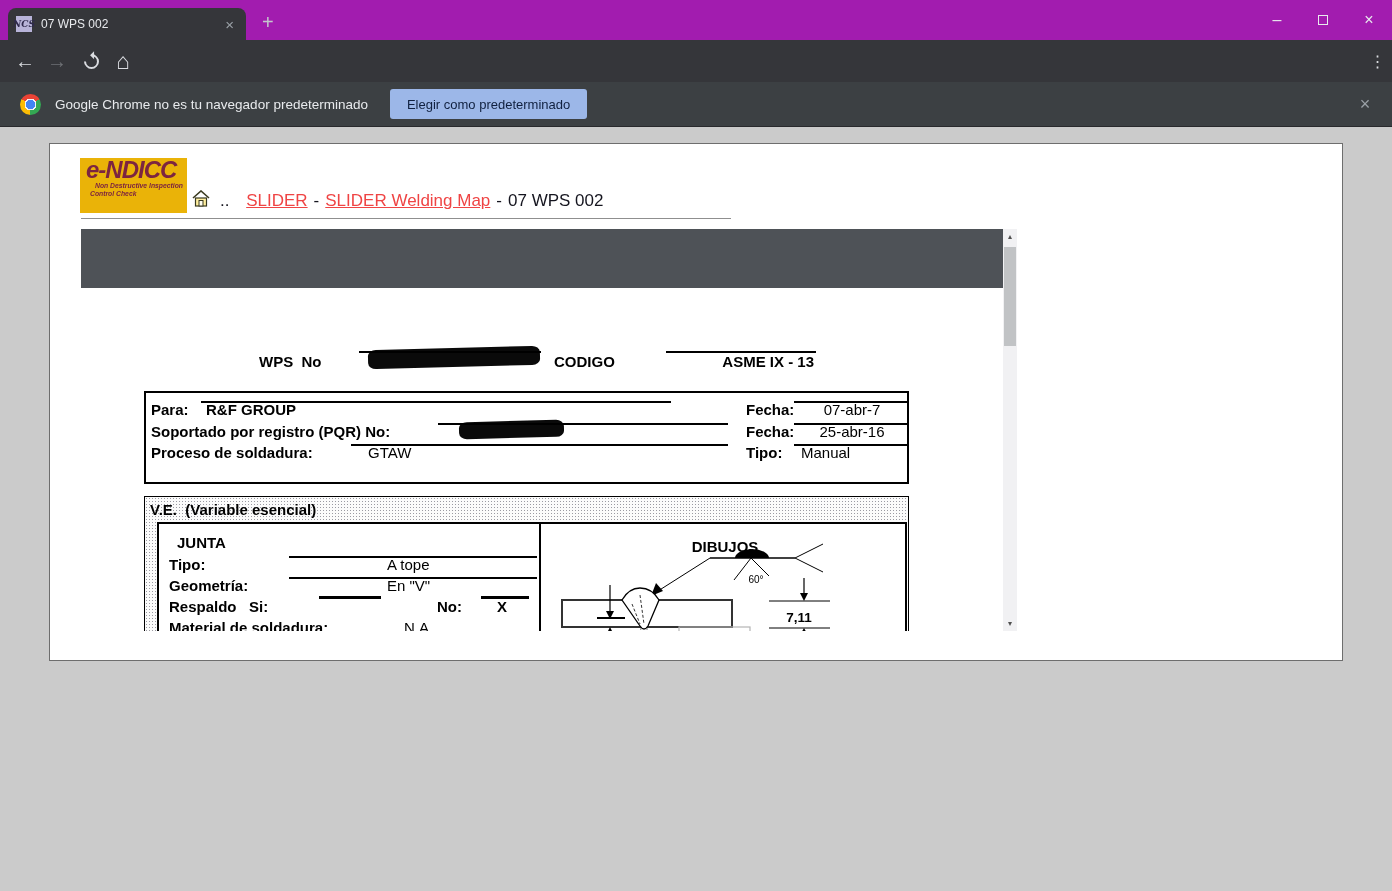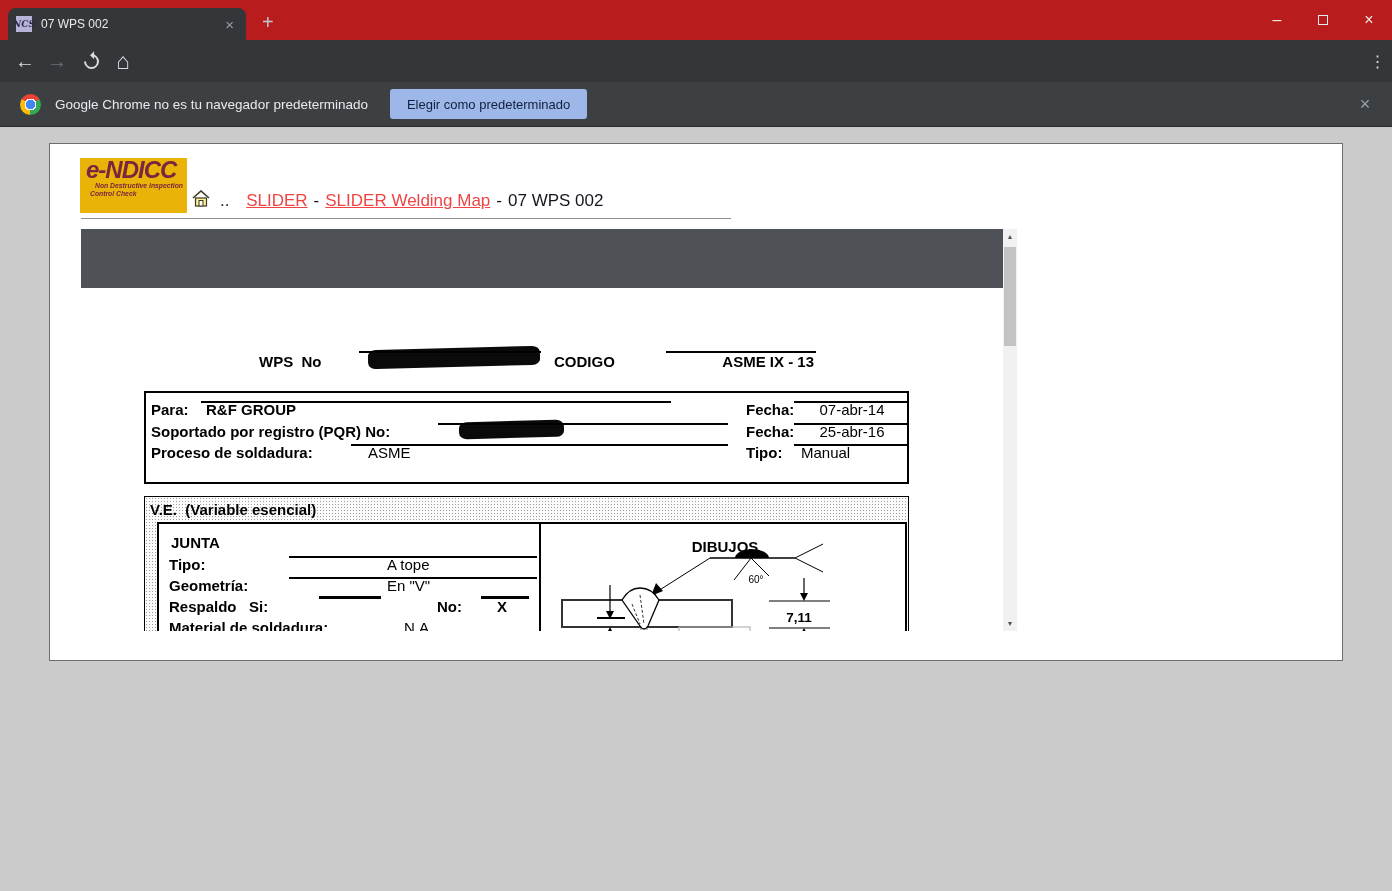--- a/index.html
+++ b/index.html
@@ -1,21 +1,21 @@
 <!DOCTYPE html>
 <html><head>
 <meta charset="utf-8">
 <style>
   * { margin:0; padding:0; box-sizing:border-box; }
   html,body { width:1392px; height:891px; }
   body { position:relative; overflow:hidden; background:#cbcbcb;
          font-family:"Liberation Sans", sans-serif; }
 
   
-  .titlebar { position:absolute; left:0; top:0; width:1392px; height:40px; background:#b91c1c; }
+  .titlebar { position:absolute; left:0; top:0; width:1392px; height:40px; background:#a21caf; }
   .tab { position:absolute; left:8px; top:8px; width:238px; height:32px; background:#35363a;
          border-radius:8px 8px 0 0; display:flex; align-items:center; padding:0 8px; }
   .favicon { width:16px; height:16px; background:#b8b4d9; color:#2f2a4d; font-style:italic;
              font-weight:bold; font-size:9px; display:flex; align-items:center; justify-content:center;
              font-family:"DejaVu Serif", serif; flex:0 0 16px; }
   .tab-title { color:#e8eaed; font-size:12px; margin-left:9px; flex:1; white-space:nowrap; overflow:hidden; }
   .tab-close { color:#9aa0a6; font-size:15px; padding:0 4px; cursor:default; }
   .new-tab { position:absolute; left:262px; top:12px; color:#c4c7cc; font-size:20px; line-height:20px; }
   .win-controls { position:absolute; right:0; top:0; height:40px; display:flex; }
   .win-btn { width:46px; height:40px; display:flex; align-items:center; justify-content:center;
@@ -217,44 +217,44 @@
         <span class="uline" style="left:278px; top:122px; width:182px;"></span>
         <span class="lbl" style="position:absolute; left:473px; top:124px;">CODIGO</span>
         <span class="lbl" style="position:absolute; left:588px; top:124px; width:145px; text-align:right;">ASME IX - 13</span>
         <span class="uline" style="left:585px; top:122px; width:150px;"></span>
 
         <div class="box1">
           <span class="lbl" style="position:absolute; left:5px; top:8px;">Para:</span>
           <span class="lbl" style="position:absolute; left:60px; top:8px;">R&amp;F GROUP</span>
           <span class="uline" style="left:55px; top:8px; width:470px;"></span>
           <span class="lbl" style="position:absolute; left:600px; top:8px;">Fecha:</span>
-          <span class="val" style="position:absolute; left:650px; top:8px; width:112px; text-align:center;">07-abr-14</span>
+          <span class="val" style="position:absolute; left:650px; top:8px; width:112px; text-align:center;">07-abr-7</span>
           <span class="uline" style="left:648px; top:8px; width:114px;"></span>
 
           <span class="lbl" style="position:absolute; left:5px; top:30px;">Soportado por registro (PQR) No:</span>
           <span class="redact" style="left:313px; top:28px; width:105px; height:17px;"></span>
           <span class="uline" style="left:292px; top:30px; width:290px;"></span>
           <span class="lbl" style="position:absolute; left:600px; top:30px;">Fecha:</span>
           <span class="val" style="position:absolute; left:650px; top:30px; width:112px; text-align:center;">25-abr-16</span>
           <span class="uline" style="left:648px; top:30px; width:114px;"></span>
 
           <span class="lbl" style="position:absolute; left:5px; top:51px;">Proceso de soldadura:</span>
-          <span class="val" style="position:absolute; left:222px; top:51px;">ASME</span>
+          <span class="val" style="position:absolute; left:222px; top:51px;">GTAW</span>
           <span class="uline" style="left:205px; top:51px; width:377px;"></span>
           <span class="lbl" style="position:absolute; left:600px; top:51px;">Tipo:</span>
           <span class="val" style="position:absolute; left:655px; top:51px;">Manual</span>
           <span class="uline" style="left:648px; top:51px; width:114px;"></span>
         </div>
 
         <div class="ve">
           <span class="ve-header">V.E.  (Variable esencial)</span>
           <div class="ve-inner">
             <div class="ve-divider"></div>
 
-            <span class="lbl" style="position:absolute; left:12px; top:10px;">JUNTA</span>
+            <span class="lbl" style="position:absolute; left:18px; top:10px;">JUNTA</span>
             <span class="lbl" style="position:absolute; left:10px; top:32px;">Tipo:</span>
             <span class="val" style="position:absolute; left:228px; top:32px;">A tope</span>
             <span class="uline" style="left:130px; top:32px; width:248px;"></span>
 
             <span class="lbl" style="position:absolute; left:10px; top:53px;">Geometría:</span>
             <span class="val" style="position:absolute; left:228px; top:53px;">En "V"</span>
             <span class="uline" style="left:130px; top:53px; width:248px;"></span>
 
             <span class="lbl" style="position:absolute; left:10px; top:74px;">Respaldo   Si:</span>
             <span class="uline thick" style="left:160px; top:72px; width:62px;"></span>

